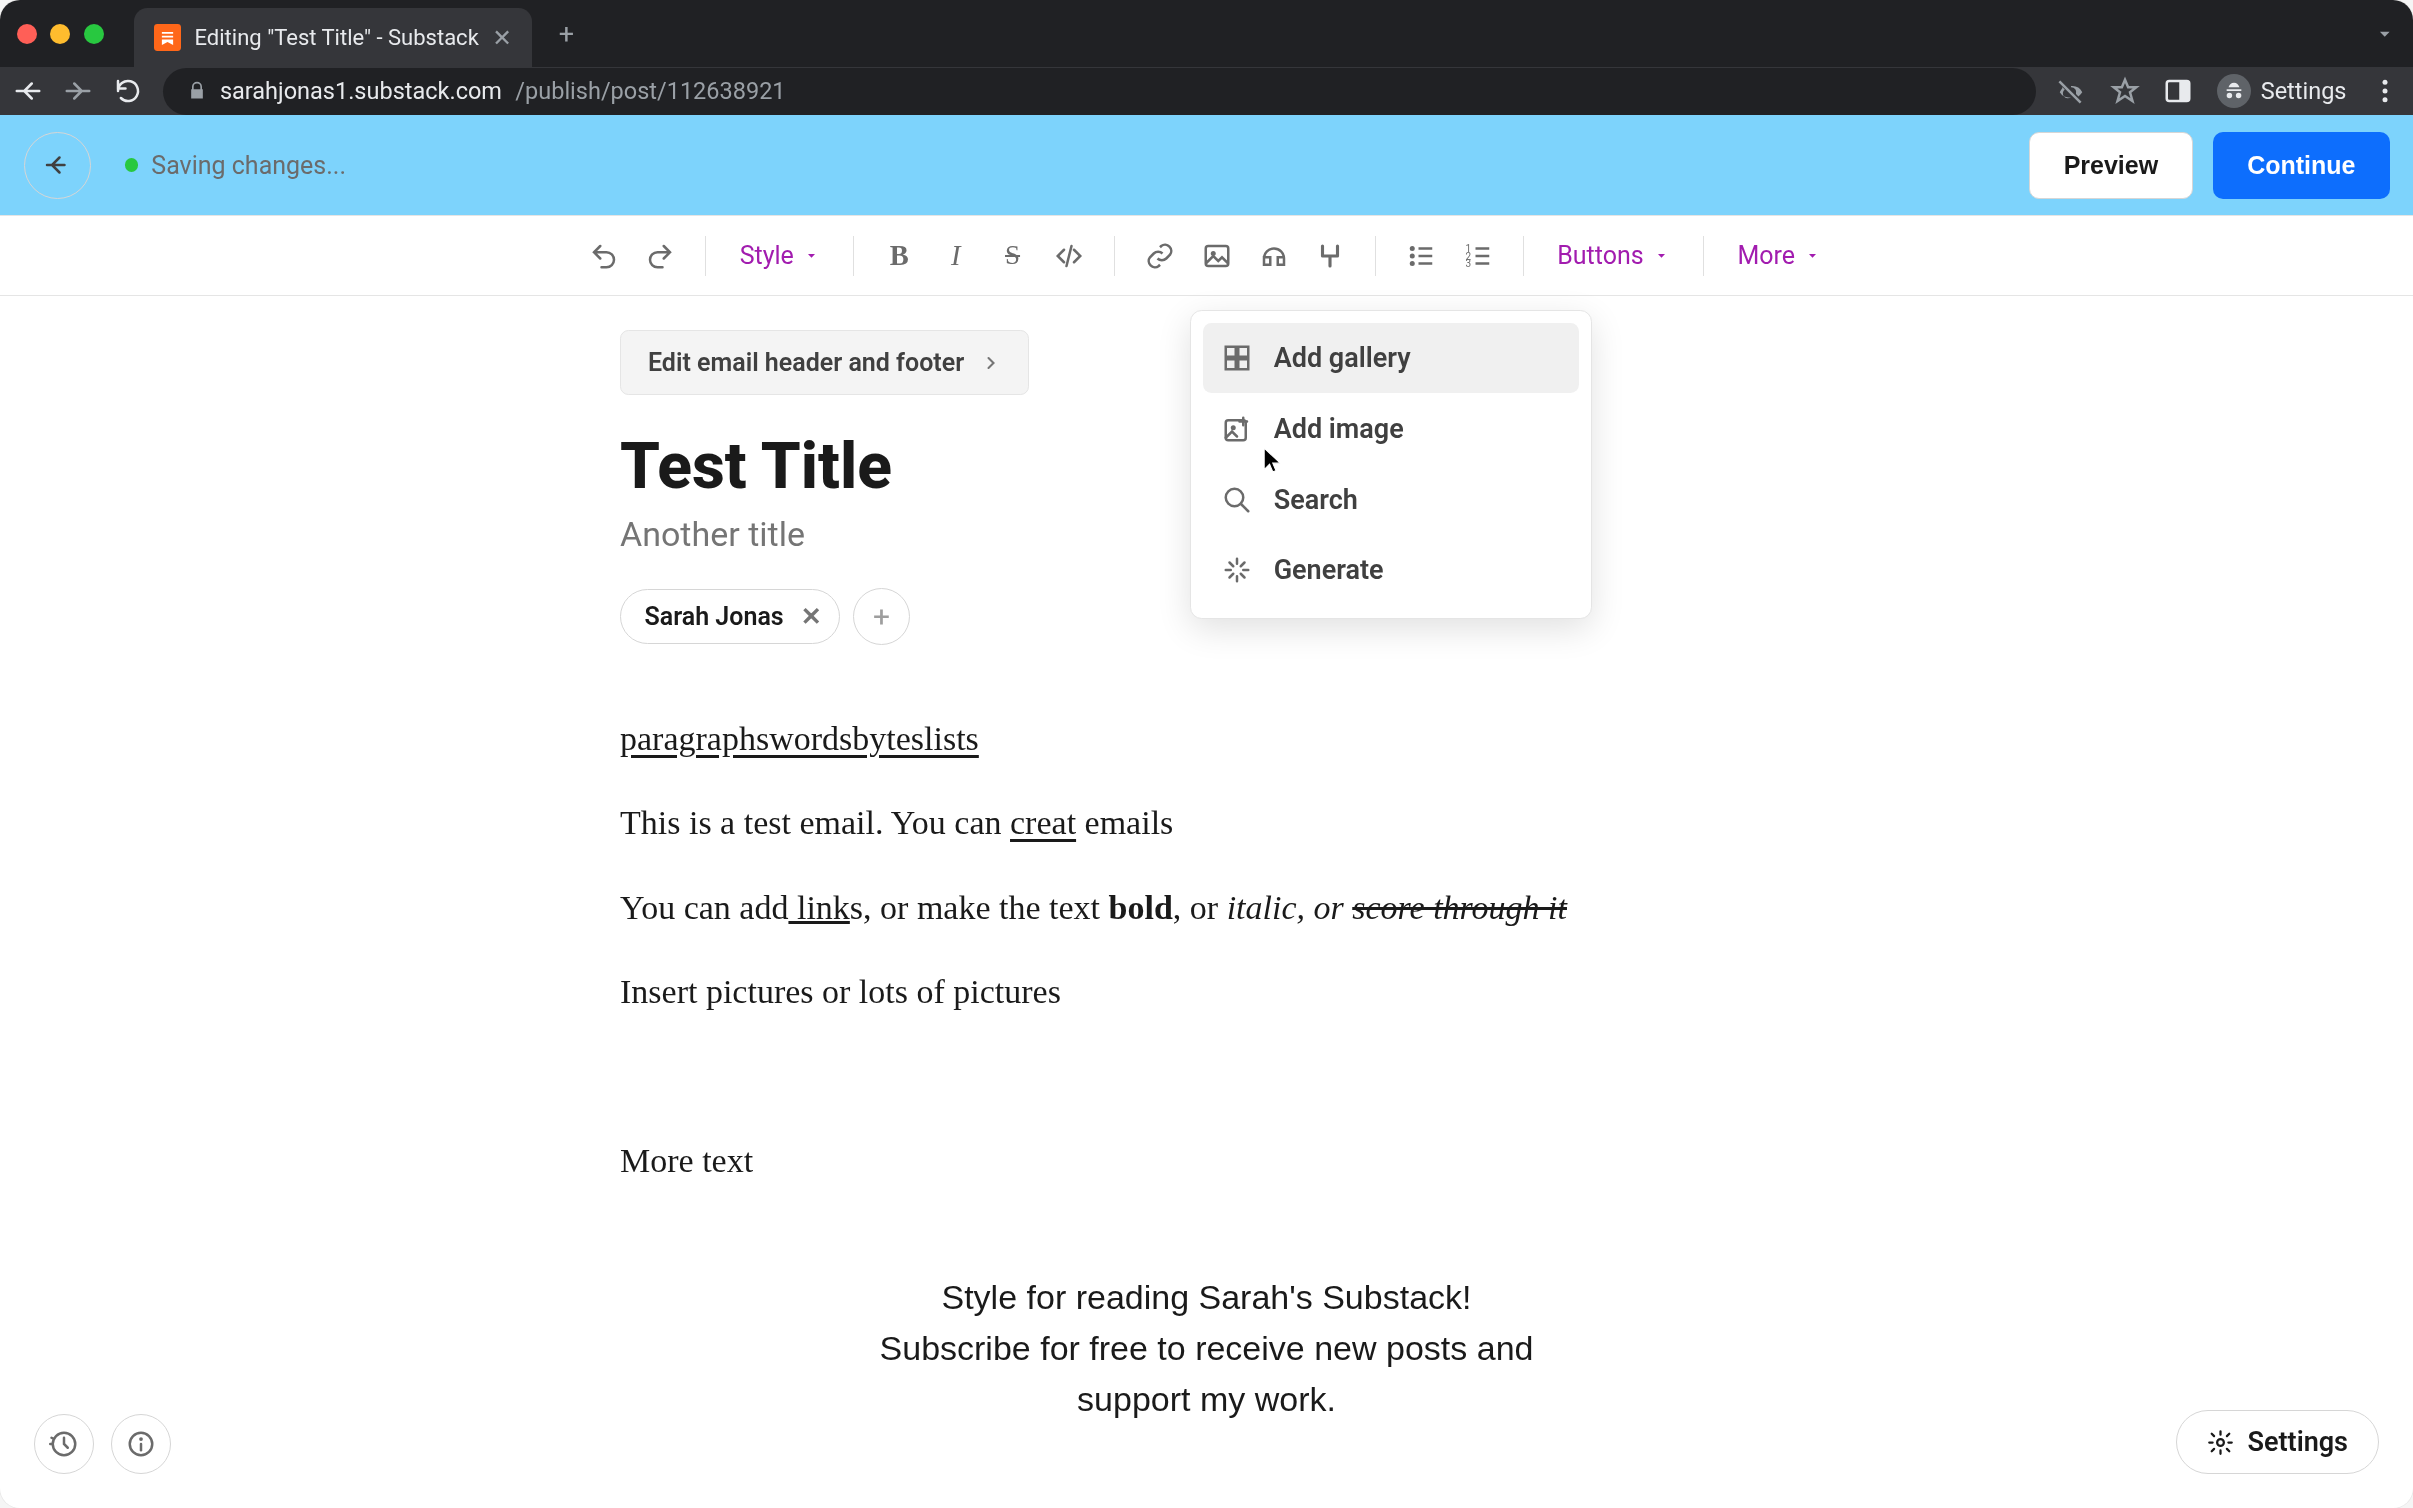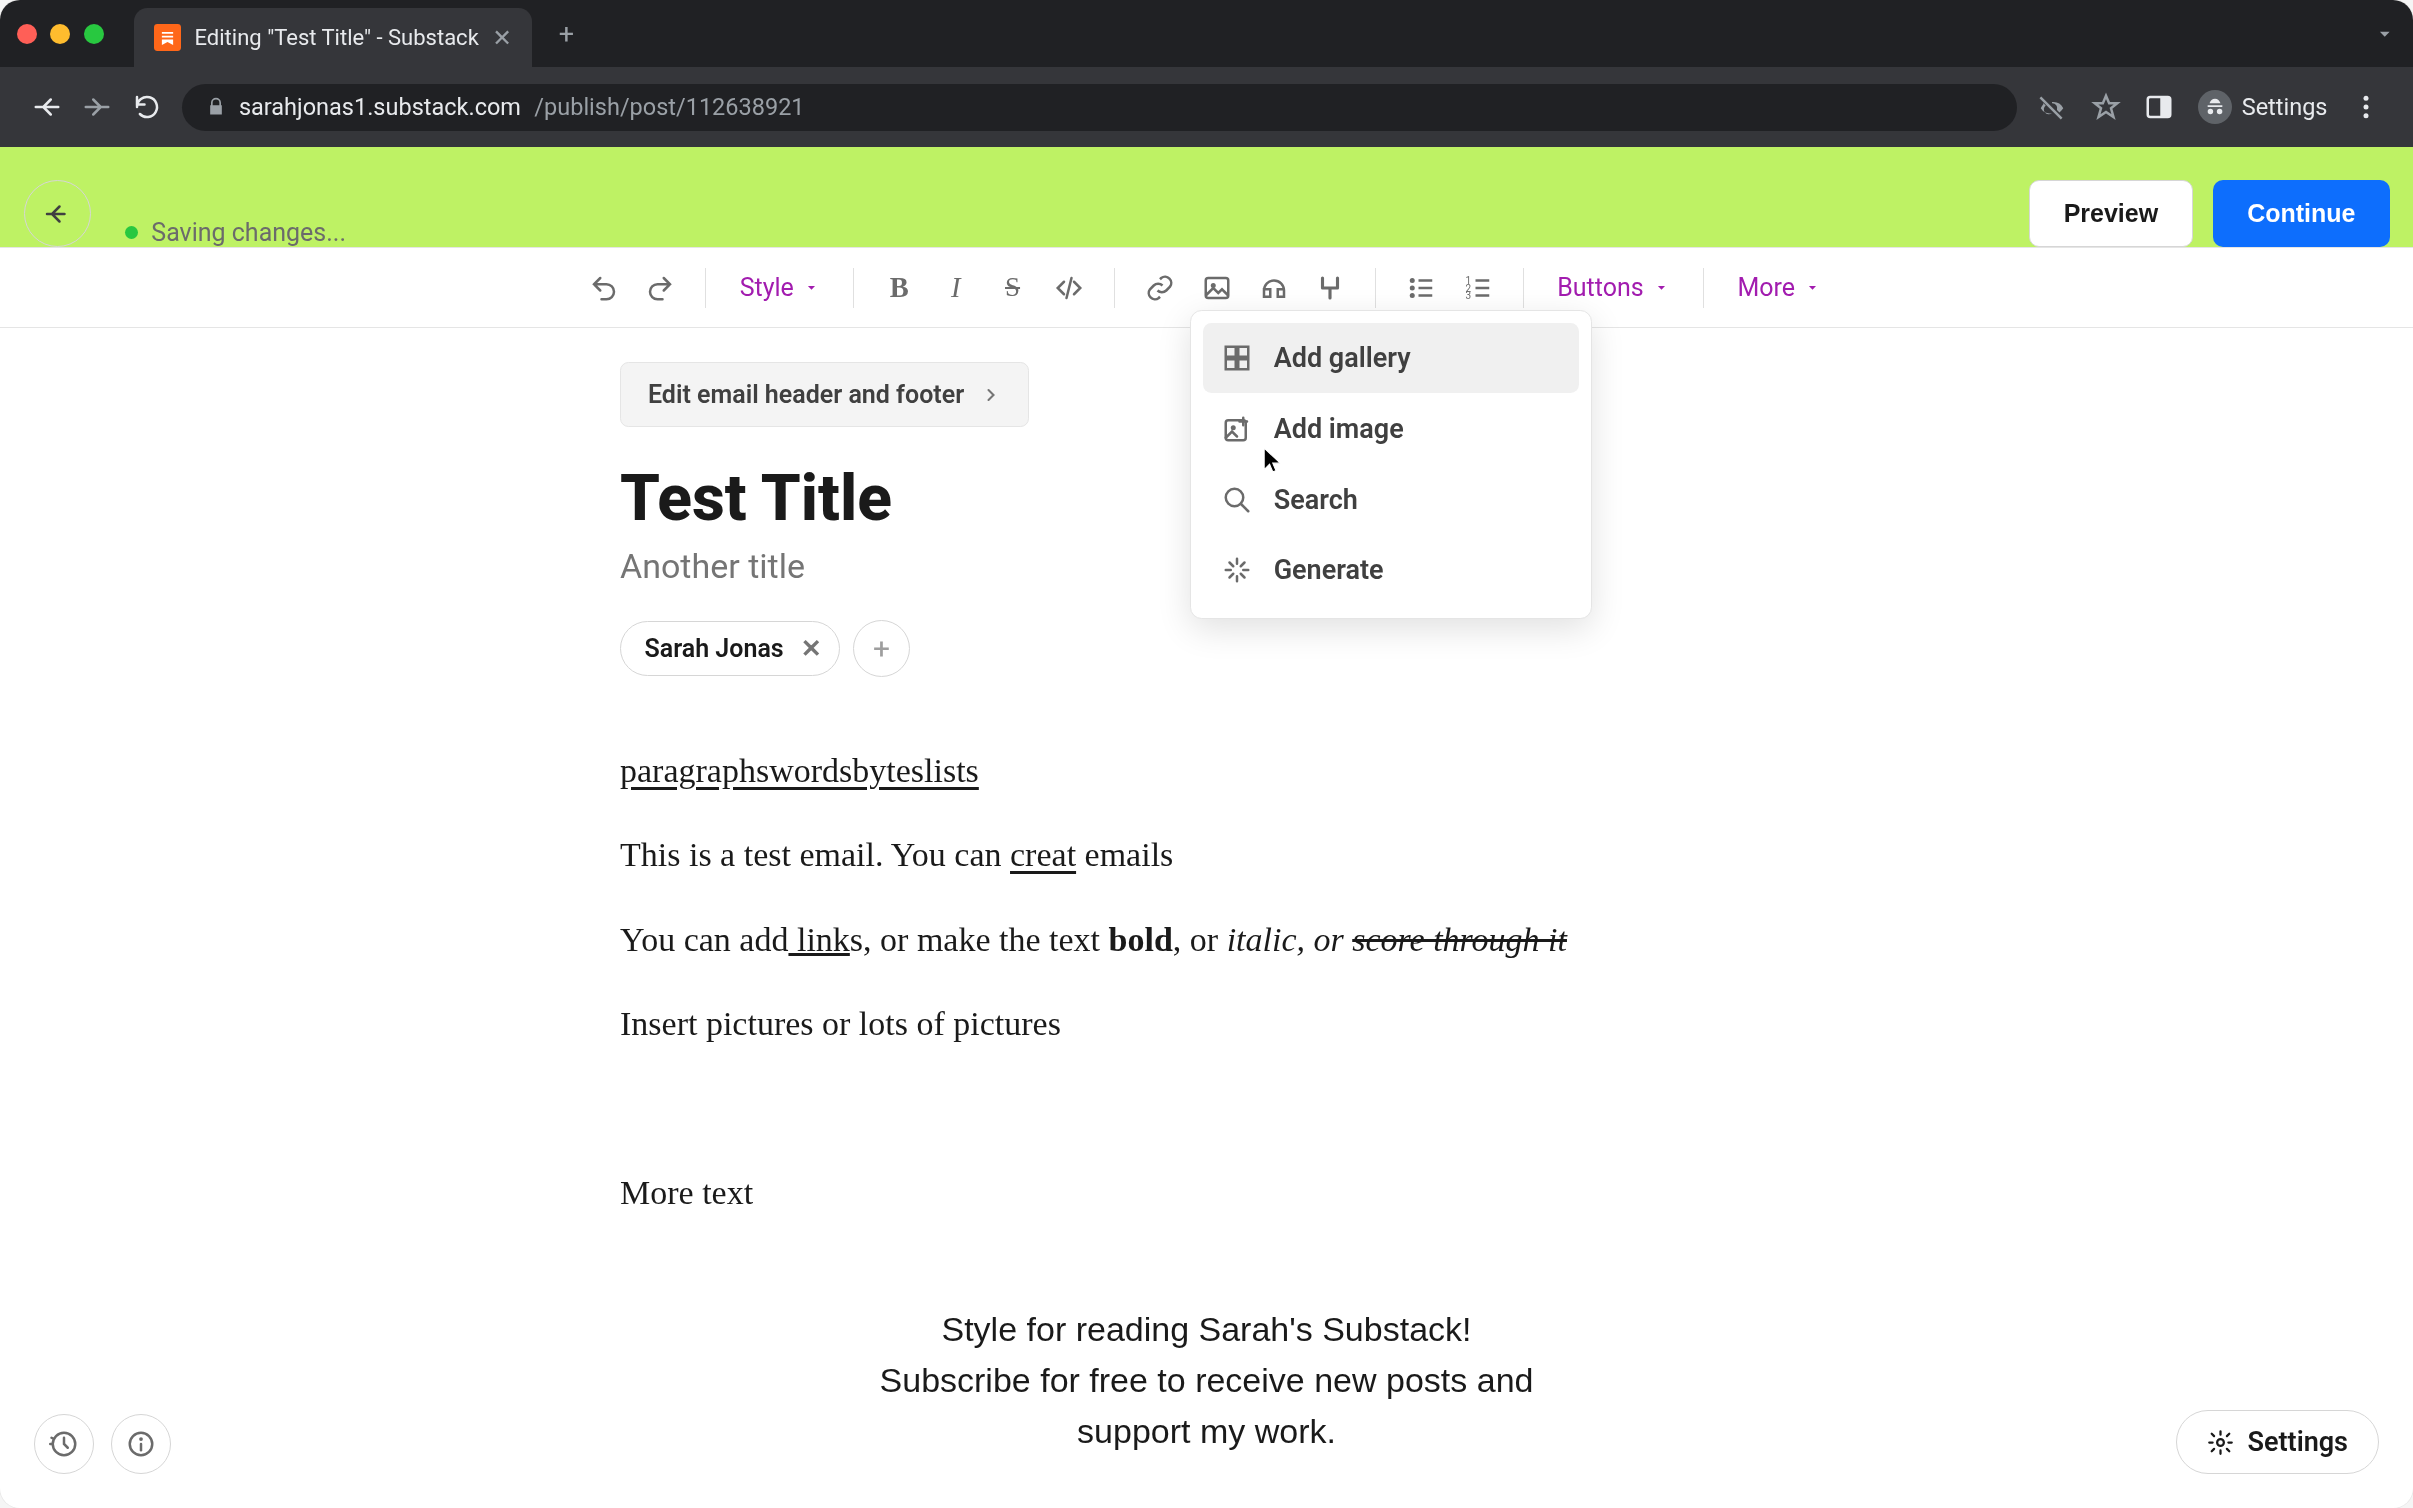--- a/index.html
+++ b/index.html
@@ -55,24 +55,24 @@
     display: flex;
     align-items: center;
     justify-content: center;
   }
   .tab-close { color: #9aa0a6; font-size: 23.5px; cursor: pointer; }
   .new-tab-btn { color: #9aa0a6; font-size: 27px; margin-left: 13.4px; cursor: pointer; }
   .tab-strip-right { margin-left: auto; color: #9aa0a6; }
   
   .addr-bar {
     background: #35363a;
-    height: 80px;
-    display: flex;
-    align-items: center;
-    padding: 0 32px;
+    height: 48px;
+    display: flex;
+    align-items: center;
+    padding: 0 13px;
     gap: 20px;
   }
   .nav-icon { color: #9aa0a6; display: flex; align-items: center; }
   .nav-icon.enabled { color: #e8eaed; }
   .url-box {
     flex: 1;
     background: #202124;
     border-radius: 34px;
     height: 47px;
     display: flex;
@@ -89,23 +89,23 @@
   .incognito-icon {
     width: 34px; height: 34px; border-radius: 50%;
     background: #5f6368; display: flex; align-items: center; justify-content: center;
   }
   
   
   .app-header {
     height: 101px;
     border-bottom: 0.8px solid #e5e5e5;
     display: flex;
-    align-items: flex-end;
+    align-items: center;
     padding: 0 23.5px;
-    background: #bef264;
+    background: #7dd3fc;
   }
   .back-circle {
     width: 67px; height: 67px;
     border: 0.8px solid #d6d6d6;
     border-radius: 50%;
     display: flex; align-items: center; justify-content: center;
     cursor: pointer;
   }
   .save-status {
     display: flex; align-items: center; gap: 13.4px;

